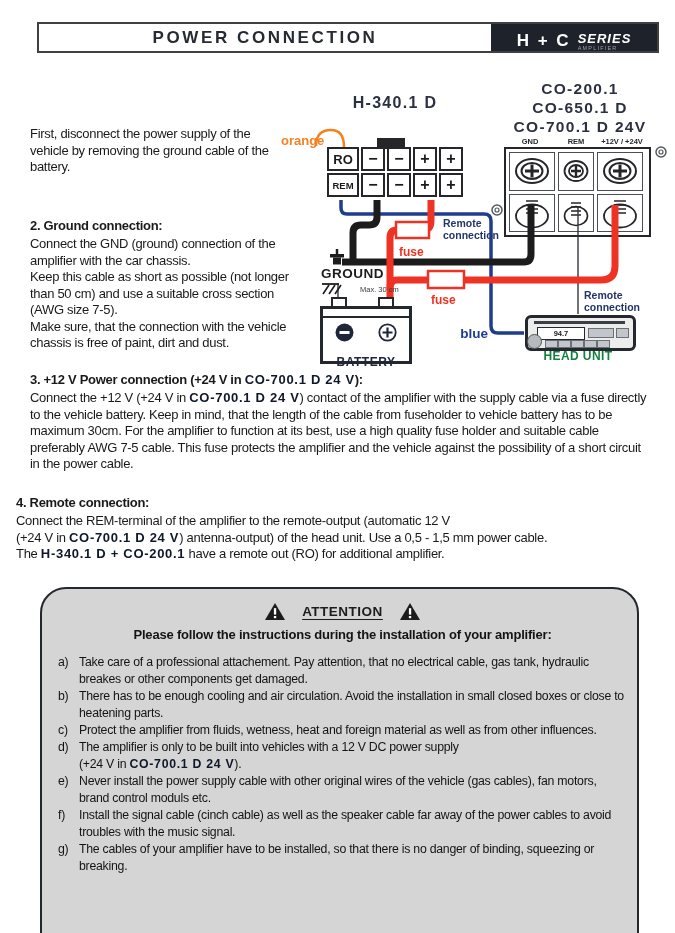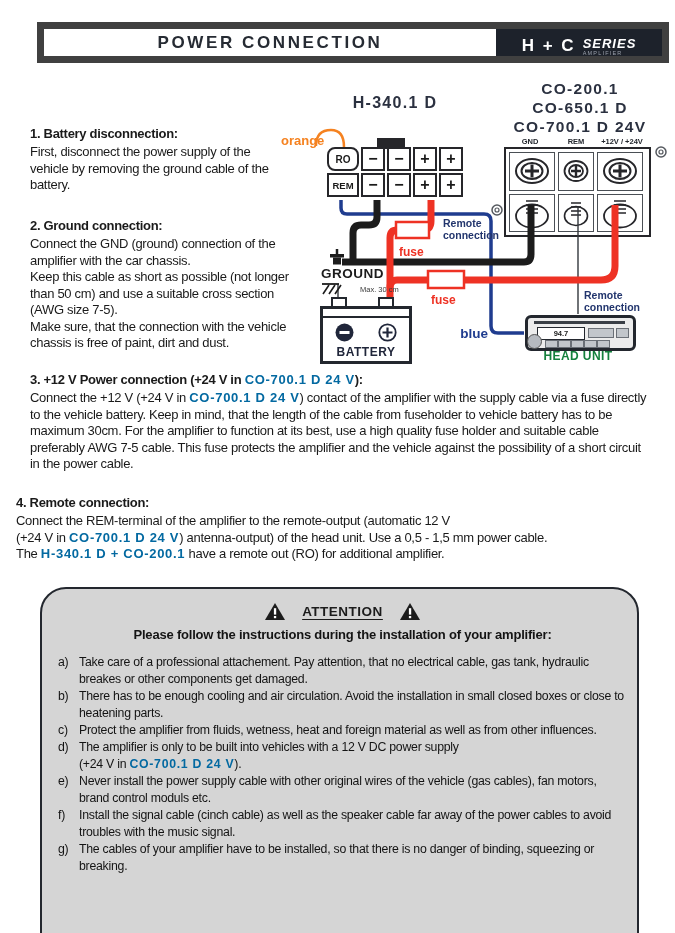--- a/index.html
+++ b/index.html
@@ -2,63 +2,63 @@
 <html><head>
 <meta charset="utf-8">
 <style>
   html,body{margin:0;padding:0;background:#fff;}
   .page{position:relative;width:675px;height:933px;background:#fff;overflow:hidden;
         font-family:"Liberation Sans",sans-serif;color:#1a1a1a;}
   .abs{position:absolute;}
   .pre{white-space:pre-line;}
 
   
-  .hdr{left:37px;top:22px;width:618px;height:27px;border:7px solid #404040;display:flex;}
+  .hdr{left:37px;top:22px;width:618px;height:27px;border:2px solid #404040;display:flex;}
   .hdr-title{flex:1;display:flex;align-items:center;justify-content:center;
              font-weight:bold;font-size:17px;letter-spacing:2.6px;color:#262b33;}
   .brand{width:166px;background:#1d222b;color:#fff;display:flex;align-items:flex-end;
          justify-content:center;gap:7px;}
   .brand-hc{font-size:17px;font-weight:bold;letter-spacing:2px;}
   .brand-col{display:flex;flex-direction:column;align-items:flex-start;line-height:1;}
   .brand-series{font-style:italic;font-weight:bold;font-size:13px;letter-spacing:1px;}
   .brand-amp{font-size:5.5px;color:#9aa0ab;letter-spacing:1.2px;margin-top:1px;}
 
   
   .sec h3{margin:0 0 3px 0;font-size:13px;letter-spacing:-0.3px;}
   .sec p{margin:0;font-size:13px;line-height:16.5px;letter-spacing:-0.3px;}
-  .model{font-weight:bold;letter-spacing:0.7px;color:#0369a1;}
+  .model{font-weight:bold;letter-spacing:0.7px;color:#0f172a;}
 
   
   .model-title{font-weight:bold;color:#2b3140;letter-spacing:1.3px;text-align:center;}
   .navy-label{color:#22356d;font-weight:bold;font-size:10.5px;line-height:11.5px;}
   .fuse-label{color:#ee3224;font-weight:bold;font-size:12px;}
   .term-labels{left:504px;top:137px;width:145px;display:flex;font-weight:bold;
                font-size:7.5px;color:#23272e;}
   .term-labels span{text-align:center;}
 
   
   .conn{left:327px;top:147px;display:grid;grid-template-columns:32px 24px 24px 24px 24px;
         grid-auto-rows:24px;gap:2px;}
   .conn-cell{border:2px solid #26262a;background:#fff;display:flex;align-items:center;
              justify-content:center;font-weight:bold;color:#1a1a1a;}
-  .cs-ro{font-size:10px;border-radius:8px;}.cs-rem{font-size:9.5px;}.cs-sign{font-size:16px;}
+  .cs-ro{font-size:13px;}.cs-rem{font-size:9.5px;}.cs-sign{font-size:16px;}
   .conn-tab{left:377px;top:138px;width:28px;height:11px;background:#26262a;}
 
   
   .co{left:504px;top:147px;width:137px;height:80px;border:2px solid #26262a;background:#fff;
       padding:3px;display:grid;grid-template-columns:46px 36px 46px;grid-template-rows:1fr 1fr;
       gap:3px;}
   .co-cell{border:1.5px solid #4a4f55;display:flex;align-items:center;justify-content:center;
            background:#fff;}
 
   
   .battery{left:320px;top:306px;width:86px;height:52px;border:3px solid #23272e;background:#fff;}
   .bat-top{height:7px;border-bottom:2px solid #23272e;}
   .bat-syms{display:flex;justify-content:space-around;align-items:center;margin-top:5px;}
-  .bat-label{text-align:center;font-weight:bold;font-size:12px;color:#20263a;margin-top:3px;
+  .bat-label{text-align:center;font-weight:bold;font-size:12px;color:#20263a;margin-top:13px;
              letter-spacing:0.5px;}
   .bat-tab{width:12px;height:10px;border:2px solid #23272e;background:#fff;}
 
   
   .hu{left:525px;top:315px;width:105px;height:30px;border:3px solid #23272e;border-radius:6px;
       background:#ececec;text-align:right;}
   .hu-slot{position:absolute;left:6px;top:3px;width:91px;height:3px;background:#3a3f46;}
   .hu-disp{position:absolute;left:9px;top:9px;width:46px;height:11px;border:1.5px solid #23272e;
            background:#fff;font-size:7.5px;font-weight:bold;color:#1a1a1a;display:flex;
            align-items:center;justify-content:center;}
@@ -93,21 +93,20 @@
     <div class="brand">
       <span class="brand-hc">H + C</span>
       <span class="brand-col">
         <span class="brand-series">SERIES</span>
         <span class="brand-amp">AMPLIFIER</span>
       </span>
     </div>
   </div>
 
   <div class="abs sec" style="left:30px;top:126px;width:258px;">
-    <h3>1. Battery disconnection:</h3>
     <p class="pre">First, disconnect the power supply of the vehicle by removing the ground cable of the battery.</p>
   </div>
   <div class="abs sec" style="left:30px;top:218px;width:262px;">
     <h3>2. Ground connection:</h3>
     <p class="pre">Connect the GND (ground) connection of the amplifier with the car chassis.
 Keep this cable as short as possible (not longer than 50 cm) and use a suitable cross section (AWG size 7-5).
 Make sure, that the connection with the vehicle chassis is free of paint, dirt and dust.</p>
   </div>
 
   <div class="abs model-title" style="left:325px;top:94px;width:140px;font-size:16px;">H-340.1 D</div>

